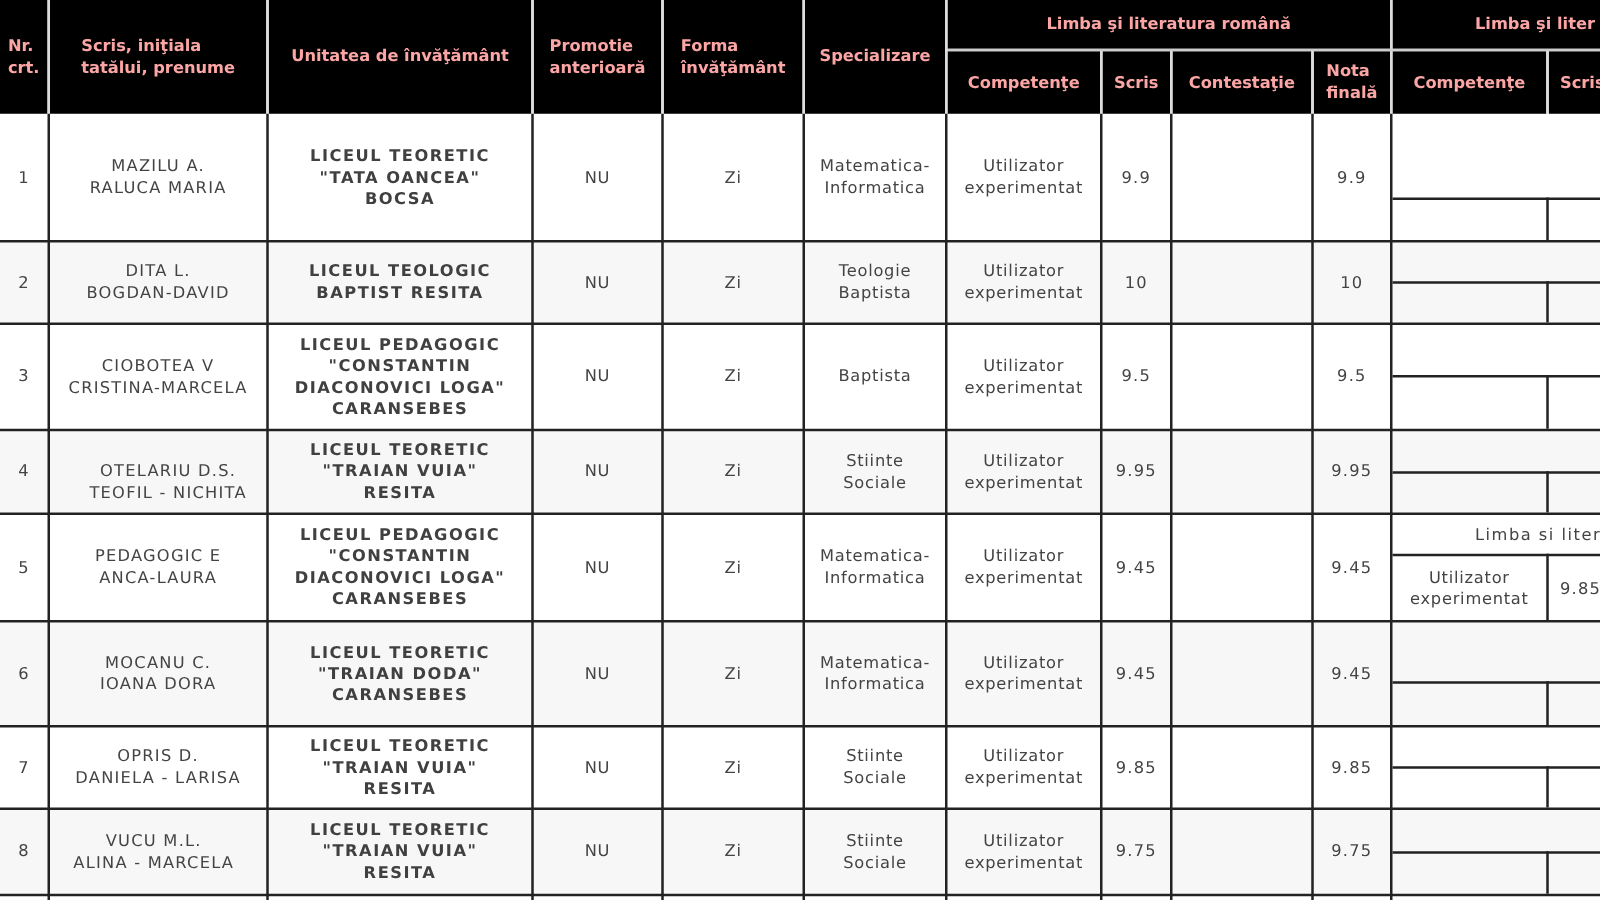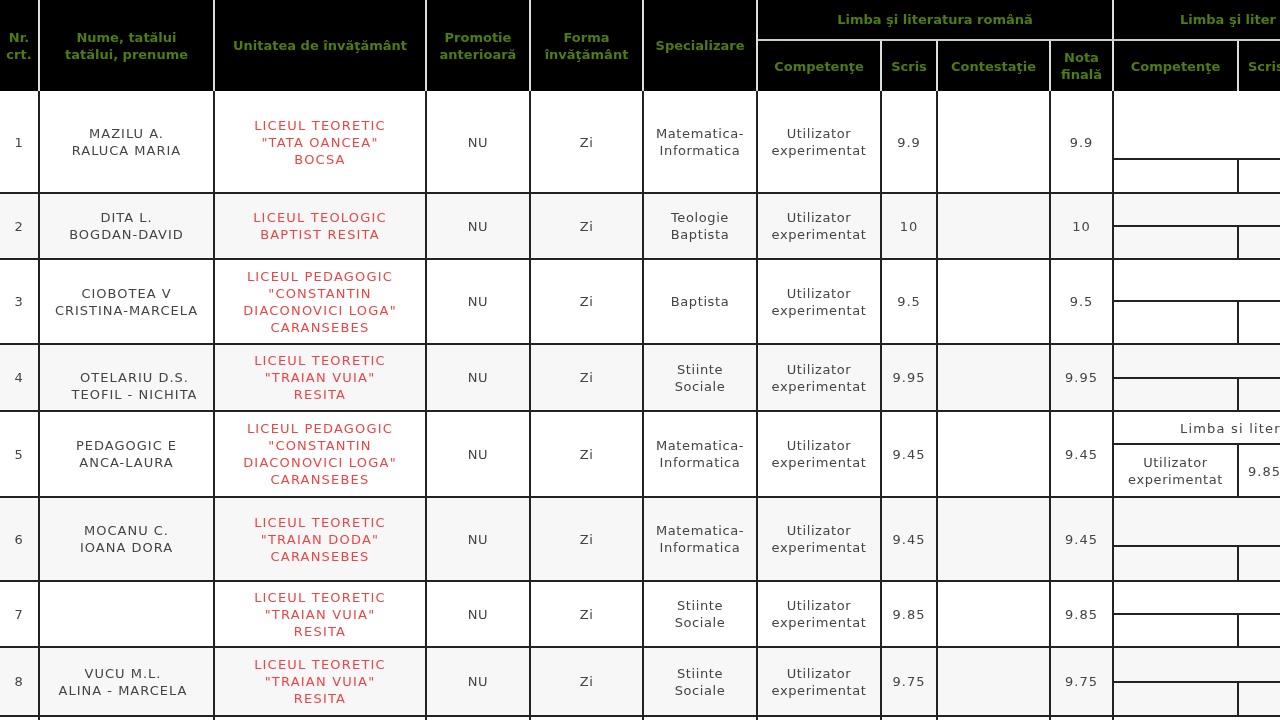--- a/index.html
+++ b/index.html
@@ -4,48 +4,48 @@
 <style>
   html, body { margin: 0; padding: 0; }
   body {
     width: 1280px; height: 720px; overflow: hidden;
     background: #ffffff;
     font-family: "DejaVu Sans", sans-serif;
     color: #333;
   }
   .wrap { position: absolute; left: 0; top: 0; width: 1280px; height: 720px; overflow: hidden; }
 
-  .hdr { position: absolute; background: #000; color: #4d7c0f; font-weight: bold;
+  .hdr { position: absolute; background: #000; color: #fca5a5; font-weight: bold;
          font-size: 13px; display: flex; align-items: center; justify-content: center;
-         text-align: center; line-height: 17px; box-sizing: border-box; }
+         line-height: 17px; box-sizing: border-box; }
   .vline { position: absolute; background: #222; width: 2px; }
   .hline { position: absolute; background: #222; height: 2px; }
   .hline-hdr { position: absolute; background: #ccc; height: 2px; }
   .vline-hdr { position: absolute; background: #ddd; width: 2px; }
 
   .row { position: absolute; left: 0; width: 1280px; }
   .row.alt { background: #f7f7f7; }
   .cell { position: absolute; top: 0; bottom: 0; display: flex; align-items: center;
           justify-content: center; text-align: center; font-size: 13px; line-height: 17px;
           color: #444; letter-spacing: 0.6px; box-sizing: border-box; padding: 0 2px; white-space: pre-line; }
-  .cell.school { color: #ef4444; font-weight: normal; letter-spacing: 1.2px; font-size: 13px; border-radius: 17px; }
+  .cell.school { color: #404040; font-weight: bold; letter-spacing: 1.2px; font-size: 13px; border-radius: 17px; }
   .cell.name { letter-spacing: 1px; }
   .cell.num { letter-spacing: 1px; }
   .subtitle { position: absolute; font-size: 13px; color: #444; letter-spacing: 1.2px;
               display: flex; align-items: center; justify-content: center; }
 </style>
 </head>
 <body>
 
 <div class="wrap">
 
   <div>
     <div class="hdr" style="left:0;top:0;width:38px;height:91px;white-space:pre-line;">Nr.
 crt.</div>
-    <div class="hdr" style="left:40px;top:0;width:173px;height:91px;white-space:pre-line;">Nume, tatălui
+    <div class="hdr" style="left:40px;top:0;width:173px;height:91px;white-space:pre-line;">Scris, iniţiala
 tatălui, prenume</div>
     <div class="hdr" style="left:215px;top:0;width:210px;height:91px;">Unitatea de învăţământ</div>
     <div class="hdr" style="left:427px;top:0;width:102px;height:91px;white-space:pre-line;">Promotie
 anterioară</div>
     <div class="hdr" style="left:531px;top:0;width:111px;height:91px;white-space:pre-line;">Forma
 învăţământ</div>
     <div class="hdr" style="left:644px;top:0;width:112px;height:91px;">Specializare</div>
 
     <div class="hdr" style="left:758px;top:0;width:354px;height:39px;">Limba şi literatura română</div>
     <div class="hdr" style="left:758px;top:41px;width:122px;height:50px;">Competenţe</div>
@@ -179,20 +179,22 @@
 Informatica</div>
     <div class="cell" style="left:758px;width:122px;">Utilizator
 experimentat</div>
     <div class="cell num" style="left:882px;width:54px;">9.45</div>
     <div class="cell" style="left:938px;width:111px;"></div>
     <div class="cell num" style="left:1051px;width:61px;">9.45</div>
   </div>
 
   <div class="row" style="top:582px;height:64px;">
     <div class="cell" style="left:0;width:38px;">7</div>
+    <div class="cell name" style="left:40px;width:173px;">OPRIS D.
+DANIELA - LARISA</div>
     <div class="cell school" style="left:215px;width:210px;">LICEUL TEORETIC
 "TRAIAN VUIA"
 RESITA</div>
     <div class="cell" style="left:427px;width:102px;">NU</div>
     <div class="cell" style="left:531px;width:111px;">Zi</div>
     <div class="cell" style="left:644px;width:112px;">Stiinte
 Sociale</div>
     <div class="cell" style="left:758px;width:122px;">Utilizator
 experimentat</div>
     <div class="cell num" style="left:882px;width:54px;">9.85</div>

